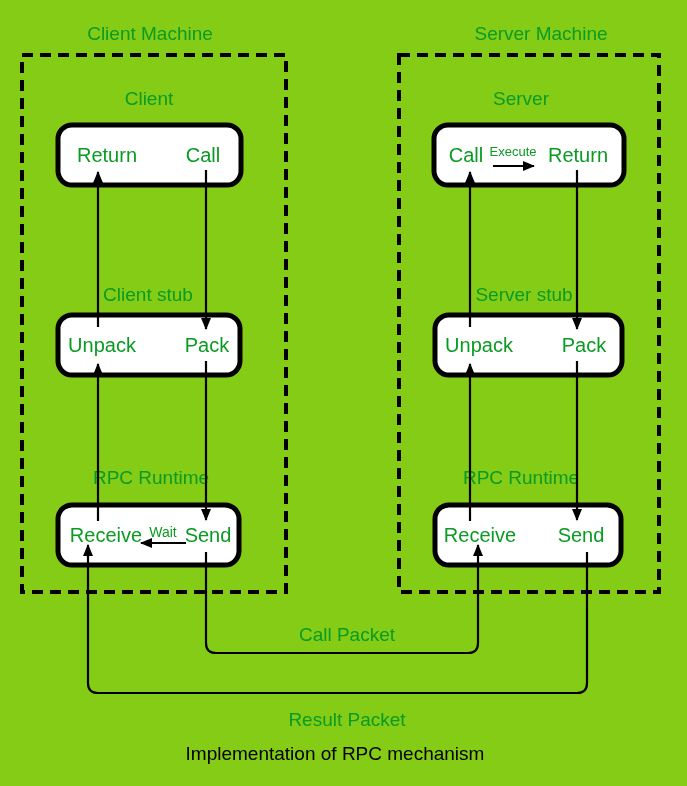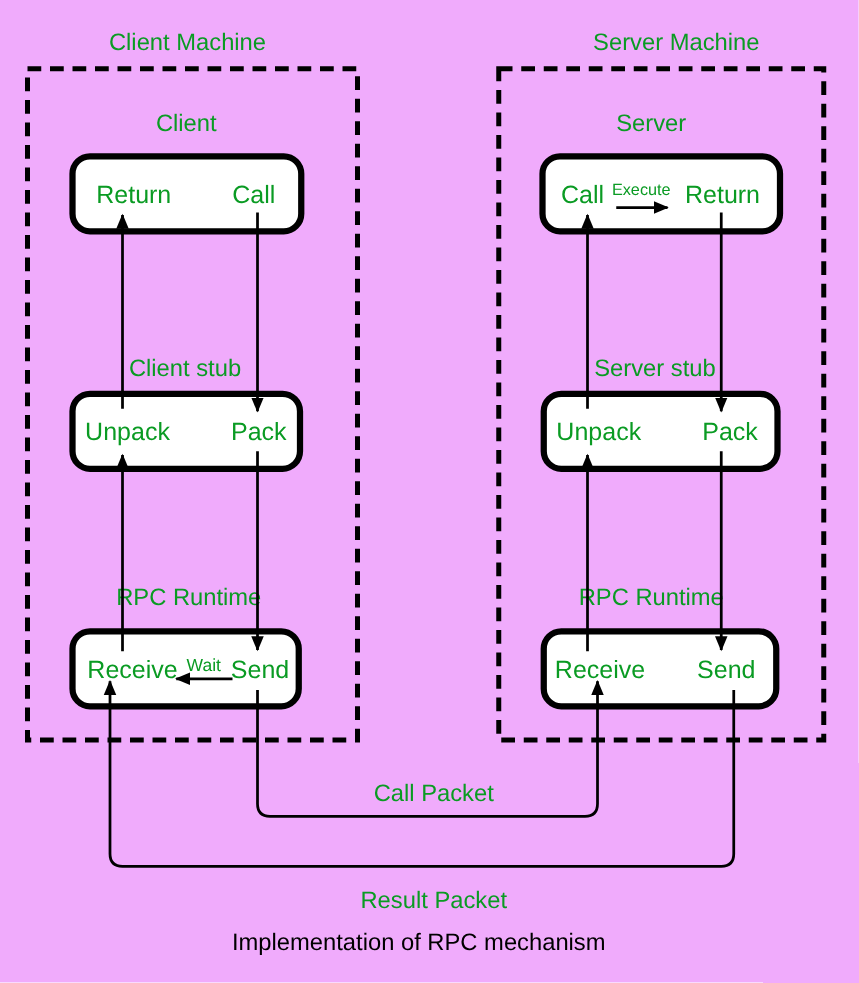--- a/index.html
+++ b/index.html
@@ -1,17 +1,17 @@
 <!DOCTYPE html>
 <html style="--green: #0a9b23; --line: #000000;"><head>
 <meta charset="utf-8">
 <style>
   :root { --green: #0a9b23; --line: #000000; }
   html, body { margin: 0; padding: 0; background: #ffffff; }
-  .stage { width: 687px; height: 786px; position: relative; background: #f0abfc; }
+  .stage { width: 687px; height: 786px; position: relative; background: #84cc16; }
   svg { display: block; }
   svg text {
     font-family: "Liberation Sans", sans-serif;
     fill: var(--green);
   }
   .machine-title, .component-label, .packet-label { font-size: 19px; }
   .box-label { font-size: 20px; }
   .tiny-label { font-size: 13px; }
   .wait-label { font-size: 14px; }
   .caption-label { font-size: 19px; fill: var(--line); }

